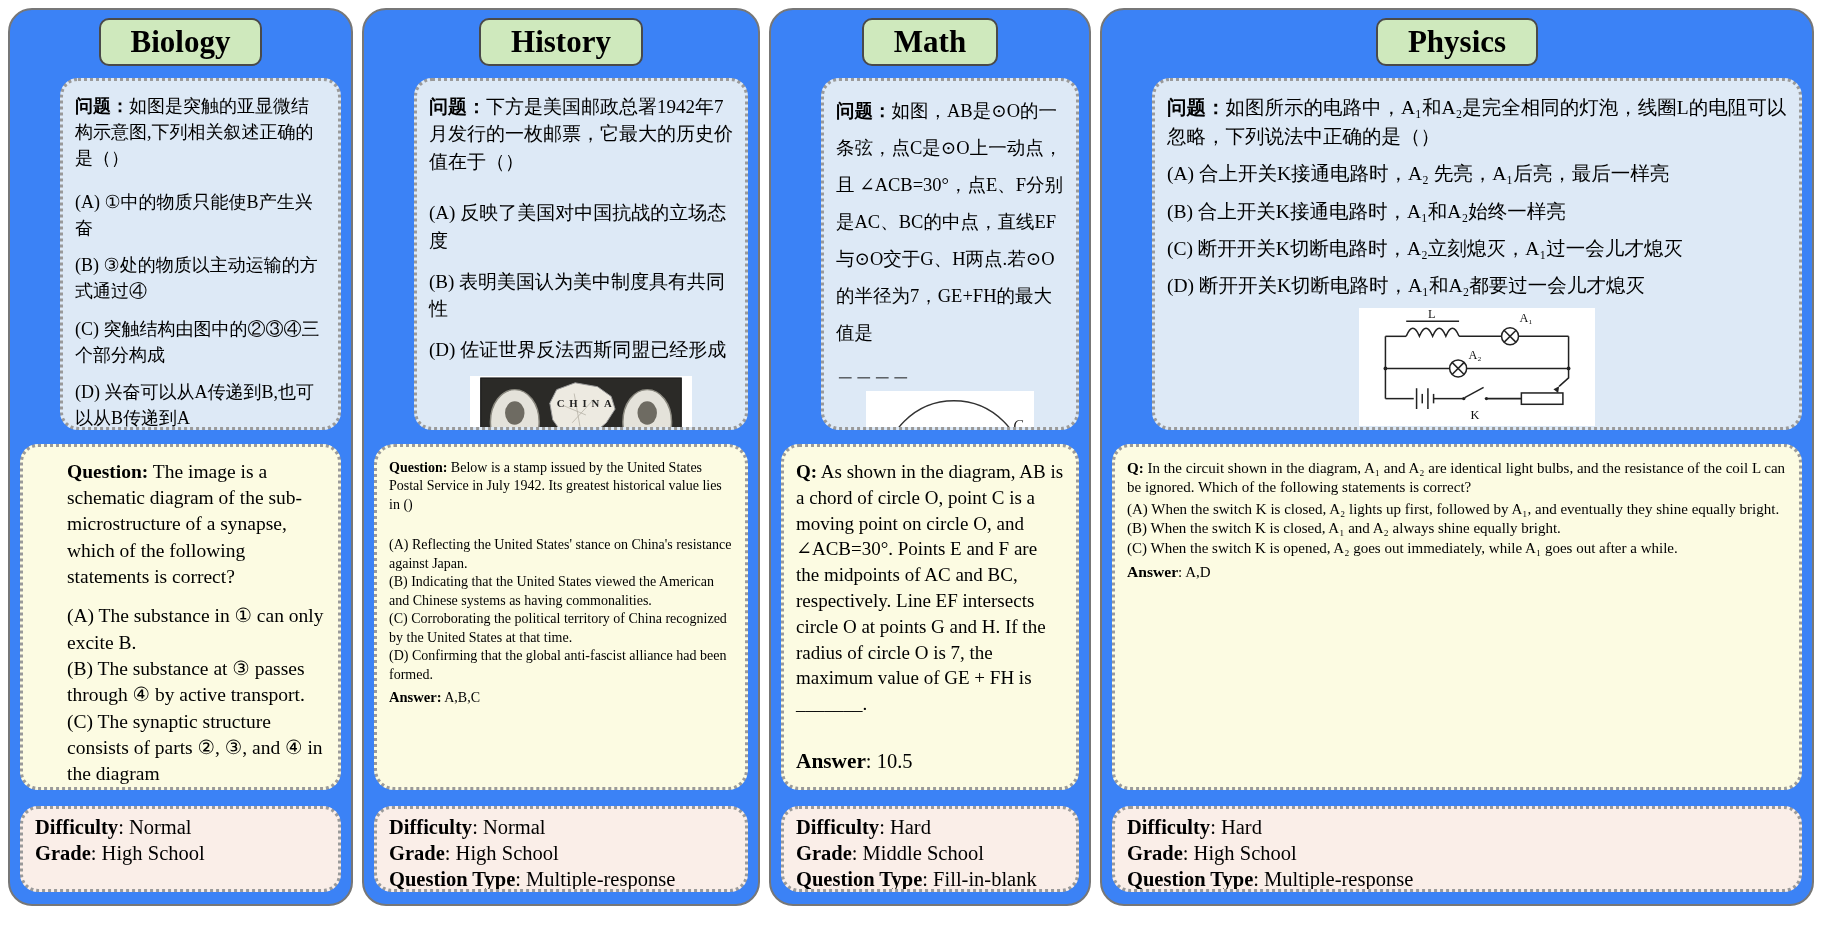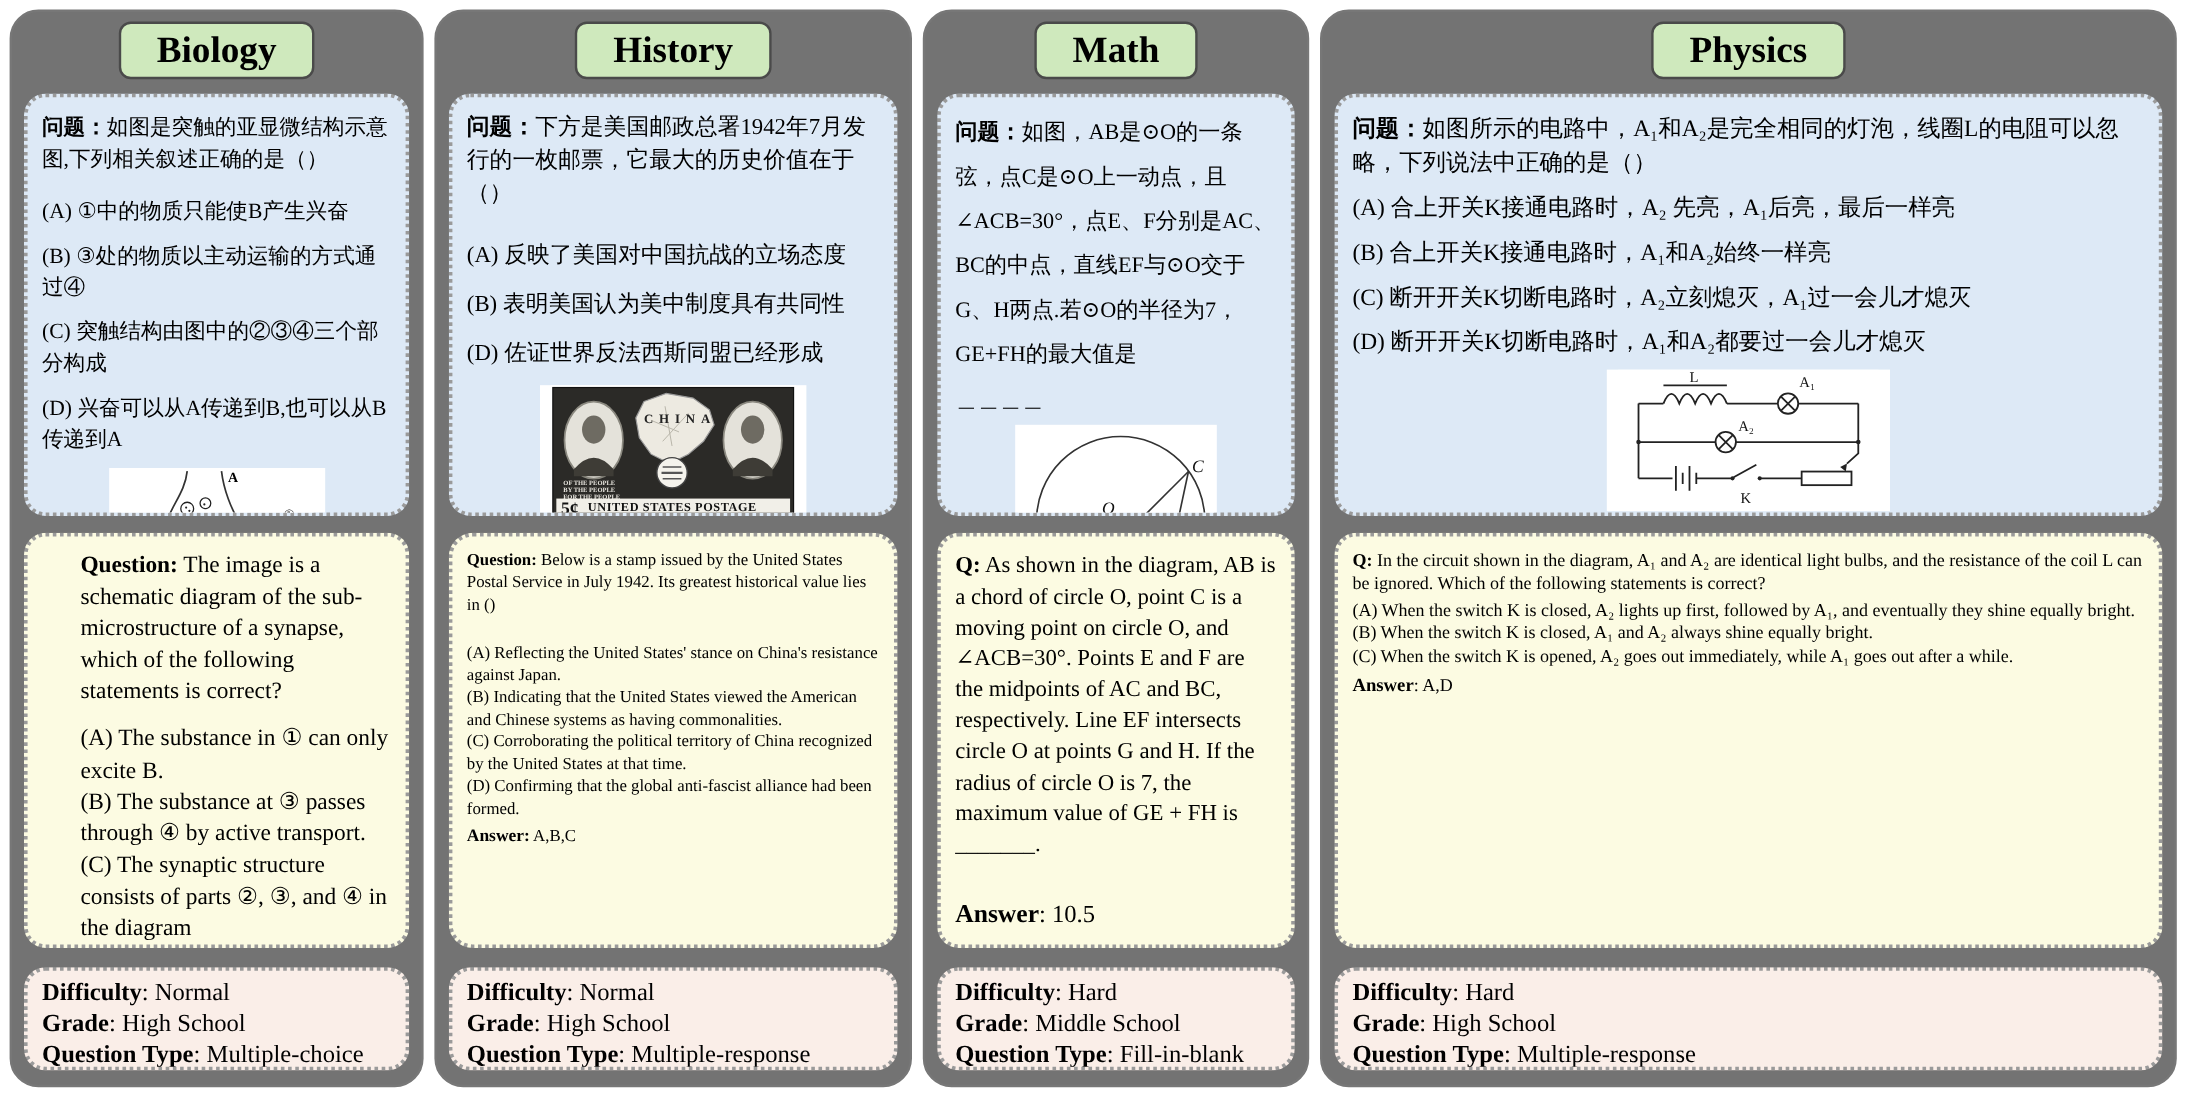--- a/index.html
+++ b/index.html
@@ -1,24 +1,24 @@
 <!DOCTYPE html>
 <html><head>
 <meta charset="utf-8">
 <style>
   html,body{margin:0;padding:0;background:#ffffff;}
   body{width:1822px;height:928px;font-family:"Liberation Serif","DejaVu Serif",serif;color:#000;}
   .board{display:flex;gap:9px;padding:8px 8px 0 8px;box-sizing:border-box;}
-  .card{box-sizing:border-box;height:898px;background:#737373;border:2px solid #777;border-radius:24px;
+  .card{box-sizing:border-box;height:898px;background:#3b82f6;border:2px solid #777;border-radius:24px;
         padding:6px 10px 12px 10px;display:flex;flex-direction:column;overflow:hidden;}
   .c0{width:345px;} .c1{width:398px;} .c2{width:322px;} .c3{width:714px;}
   .pill{align-self:center;background:#cfe9bd;border:2px solid #4a4a4a;border-radius:10px;
         padding:1px 30px;margin-top:2px;font-weight:bold;font-size:31px;line-height:1.35;}
   .box{box-sizing:border-box;border:3px dotted #9a9a9a;border-radius:18px;padding:8px 12px;overflow:hidden;}
-  .blue{background:#dde9f6;height:352px;margin-top:12px;}
+  .blue{background:#dde9f6;height:352px;margin-top:12px;margin-left:40px;}
   .yellow{background:#fcfbe2;flex:1;margin-top:14px;}
   .pink{background:#faeee8;height:86px;margin-top:16px;padding-top:5px;}
   p{margin:0;}
   .q{margin:4px 0 0 0;}
   .lb{font-weight:bold;}
   
   .c0 .cn{font-size:18px;line-height:1.45;}
   .c1 .cn{font-size:19px;line-height:1.45;}
   .c2 .cn{font-size:18.5px;line-height:2.0;}
   .c3 .cn{font-size:19.5px;line-height:1.5;}
@@ -120,21 +120,20 @@
       <p>(A)  The substance in ① can only excite B.</p>
       <p>(B)  The substance at ③ passes through ④ by active transport.</p>
       <p>(C)  The synaptic structure consists of parts ②, ③, and ④ in the diagram</p>
       <p>Excitation can be bidirectionally transmitted between A and B.</p>
 
     </div>
 
     <div class="box pink">
       <p class="meta"><b>Difficulty</b><span>: Normal</span></p>
       <p class="meta"><b>Grade</b><span>: High School</span></p>
-      <p class="meta"><b>Question Type</b><span>: Multiple-choice</span></p>
     </div>
   </div>
 
   <div class="card c1">
     <div class="pill">
       <span>History</span>
     </div>
 
     <div class="box blue cn">
       <p class="q cq"><b class="lb">问题：</b><span>下方是美国邮政总署1942年7月发行的一枚邮票，它最大的历史价值在于（）</span></p>

